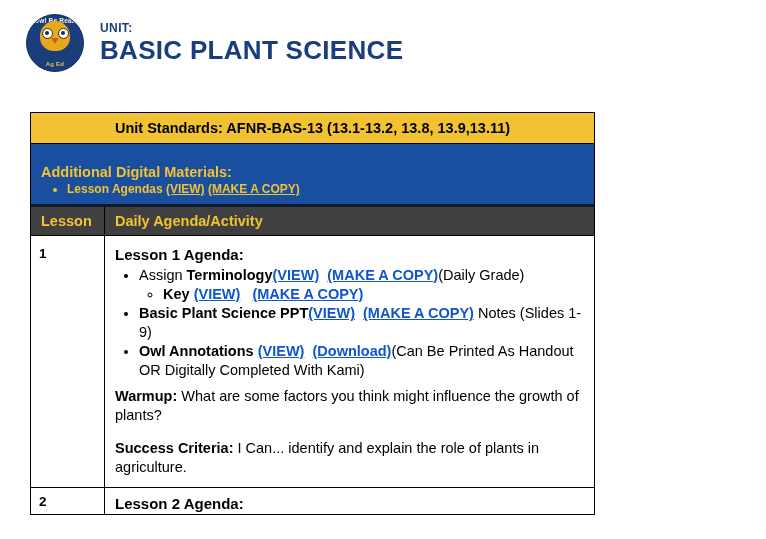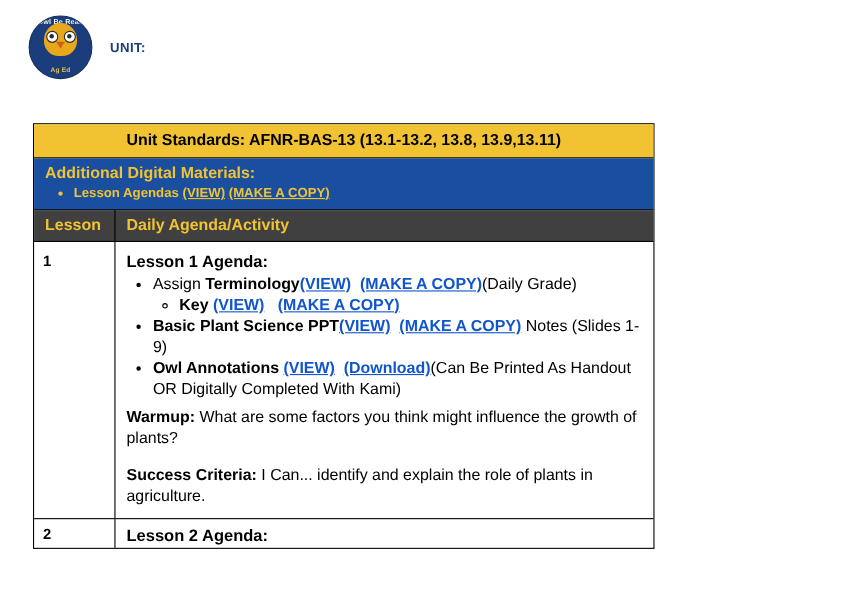--- a/index.html
+++ b/index.html
@@ -124,22 +124,22 @@
     text-align: center;
     font-weight: bold;
     font-size: 14.5px;
     padding: 7px 4px;
     border-bottom: 1px solid #000;
     color: #000;
   }
   .row-digital {
     background: #1a4fa0;
     color: #ffffff;
-    padding: 6px 10px 7px 10px;
-    border-bottom: 1px solid #0f172a;
+    padding: 20px 10px 7px 10px;
+    border-bottom: 3px solid #0f172a;
   }
   .row-digital .dm-title {
     font-weight: bold;
     font-size: 14.5px;
     color: #f1c232;
   }
   .row-digital ul {
     margin: 2px 0 0 0;
     padding-left: 26px;
   }
@@ -242,20 +242,21 @@
     <div class="owl-body"></div>
     <div class="eye-l"></div>
     <div class="eye-r"></div>
     <div class="pupil-l"></div>
     <div class="pupil-r"></div>
     <div class="beak"></div>
     <div class="bot-text">Ag Ed</div>
   </div>
   <div class="title-block">
     <div class="title-unit">UNIT:</div>
+    <div class="title-main">BASIC PLANT SCIENCE</div>
   </div>
 </div>
 
 <div class="table-wrap">
 
   <div class="row-standards">Unit Standards: AFNR-BAS-13 (13.1-13.2, 13.8, 13.9,13.11)</div>
 
   <div class="row-digital">
     <div class="dm-title">Additional Digital Materials:</div>
     <ul>

